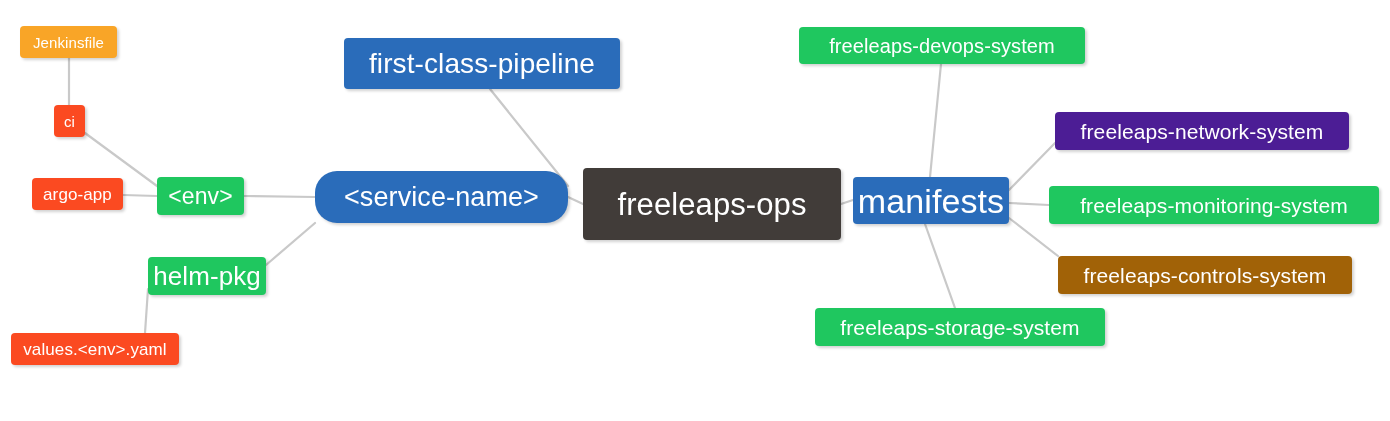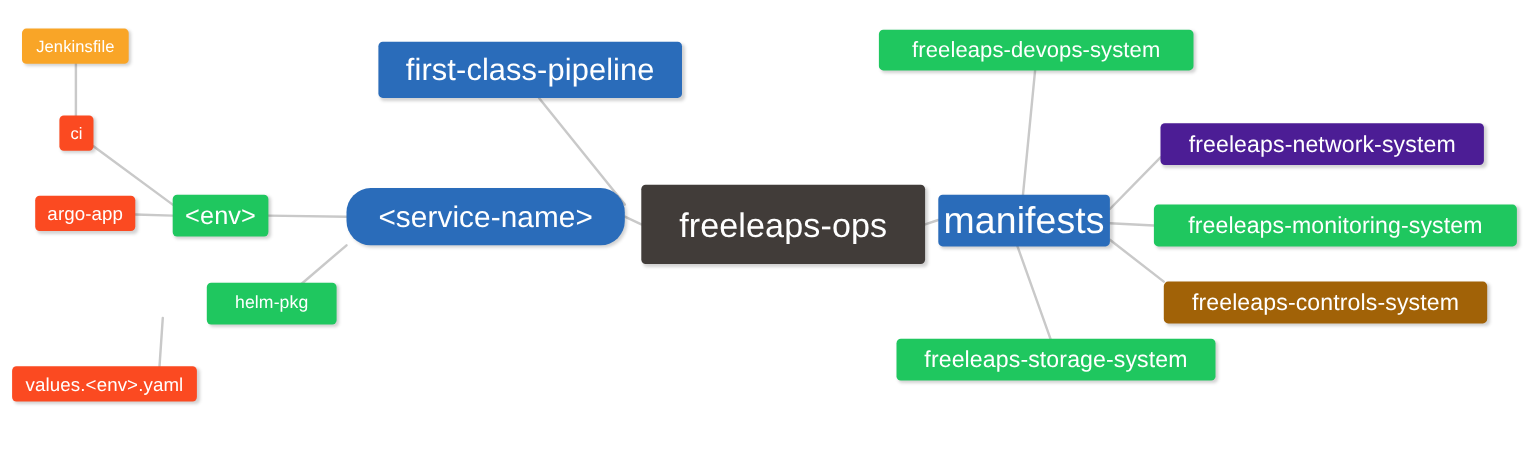--- a/index.html
+++ b/index.html
@@ -71,21 +71,21 @@
       </div>
       <div class="node" style="left: 315px; top: 38px; width: 276px; height: 51px; background: rgb(42, 108, 186); font-size: 28px; margin-left: 29px;">
         <span>first-class-pipeline</span>
       </div>
       <div class="node" style="left: 853px; top: 177px; width: 156px; height: 47px; background: rgb(42, 108, 186); font-size: 34px;">
         <span>manifests</span>
       </div>
       <div class="node" style="left: 157px; top: 177px; width: 87px; height: 38px; background: rgb(31, 199, 95); font-size: 23px;">
         <span>&lt;env&gt;</span>
       </div>
-      <div class="node" style="left: 148px; top: 257px; width: 118px; height: 38px; background: rgb(31, 199, 95); font-size: 16px; margin-left: 40px;">
+      <div class="node" style="left: 148px; top: 257px; width: 118px; height: 38px; background: rgb(31, 199, 95); font-size: 26px;">
         <span>helm-pkg</span>
       </div>
       <div class="node" style="left: 20px; top: 26px; width: 97px; height: 32px; background: rgb(249, 165, 39); font-size: 15px;">
         <span>Jenkinsfile</span>
       </div>
       <div class="node" style="left: 54px; top: 105px; width: 31px; height: 32px; background: rgb(251, 74, 33); font-size: 15px;">
         <span>ci</span>
       </div>
       <div class="node" style="left: 32px; top: 178px; width: 91px; height: 32px; background: rgb(251, 74, 33); font-size: 17px;">
         <span>argo-app</span>

